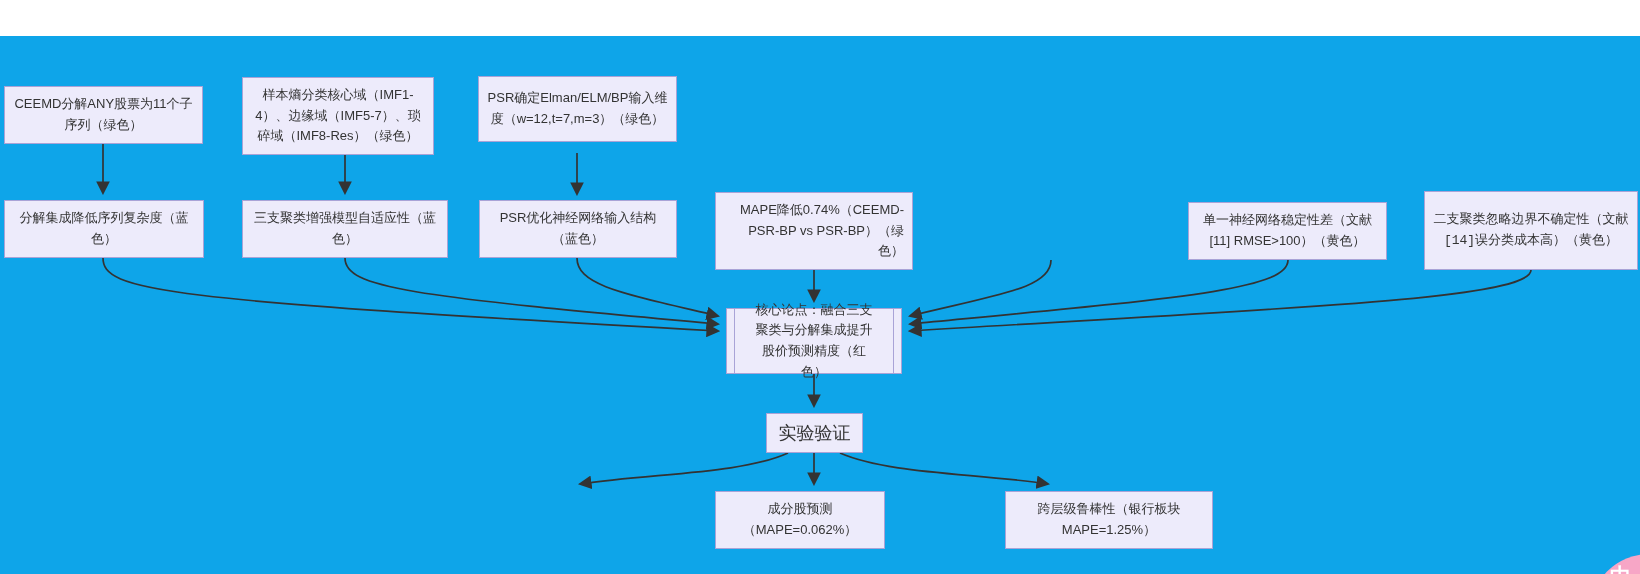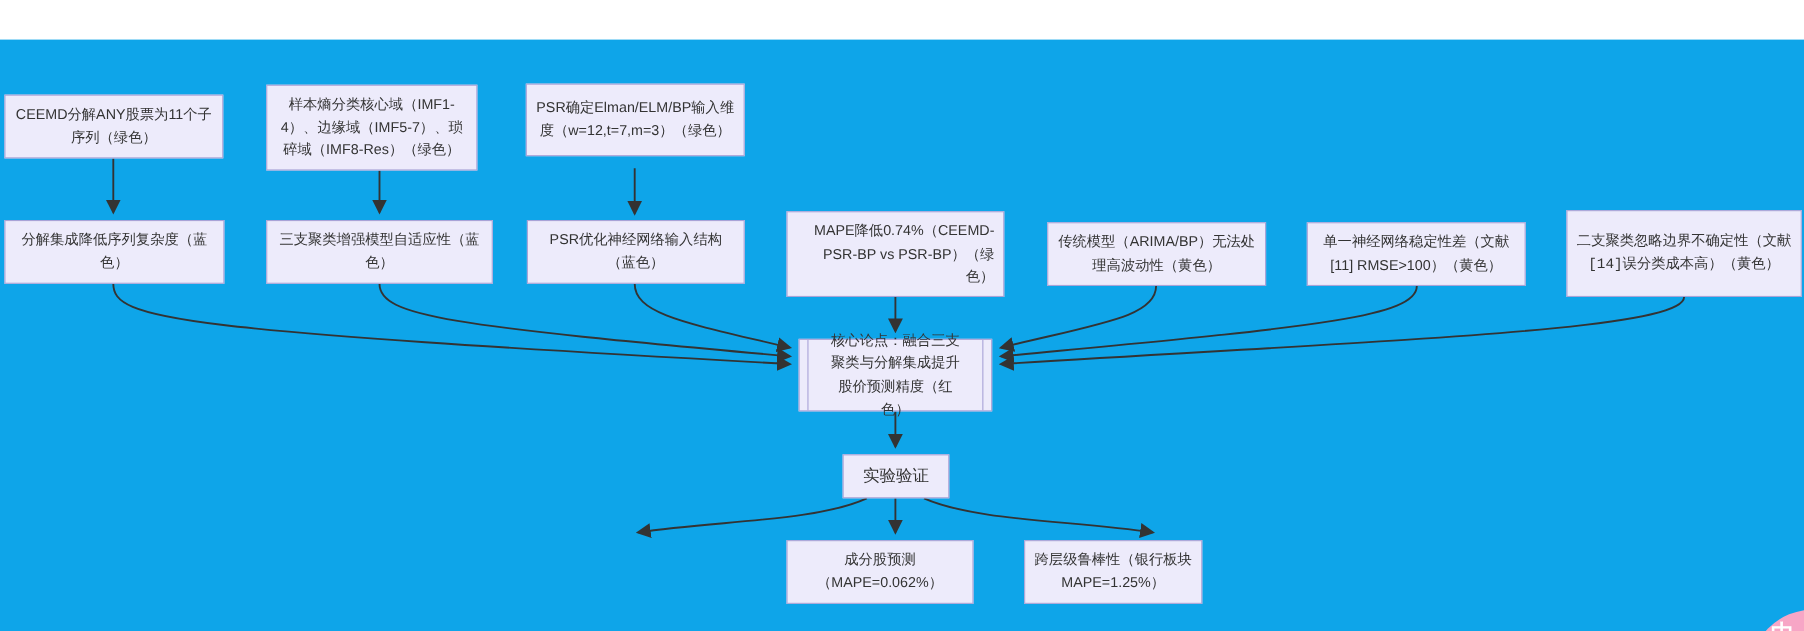--- a/index.html
+++ b/index.html
@@ -38,21 +38,21 @@
   .node-subroutine::before,
   .node-subroutine::after{
     content:"";
     position:absolute;
     top:0;bottom:0;
     width:0;
     border-left:1.3px solid var(--node-border);
   }
   .node-subroutine::before{left:7px;}
   .node-subroutine::after{right:7px;}
-  .node-small{font-size:15px;}
+  .node-small{font-size:18px;}
   .badge{
     position:absolute;
     z-index:2;
     left:1590px;top:518px;
     width:118px;height:118px;
     border-radius:50%;
     background:var(--badge-pink);
     color:#ffffff;
     font-weight:bold;
     cursor:pointer;
@@ -110,23 +110,20 @@
   </div>
 
   <div class="node" style="left:479px;top:164px;width:198px;height:58px;">
     <span>PSR优化神经网络输入结构（蓝色）</span>
   </div>
 
   <div class="node" style="left:715px;top:156px;width:198px;height:78px;text-align:right;">
     <span>MAPE降低0.74%（CEEMD-PSR-BP vs PSR-BP）（绿色）</span>
   </div>
 
-  <div class="node" style="left:952px;top:166px;width:199px;height:58px;">
-    <span>传统模型（ARIMA/BP）无法处理高波动性（黄色）</span>
-  </div>
 
   <div class="node" style="left:1188px;top:166px;width:199px;height:58px;">
     <span>单一神经网络稳定性差（文献[11] RMSE&gt;100）（黄色）</span>
   </div>
 
   <div class="node" style="left:1424px;top:155px;width:214px;height:79px;font-family:Liberation Mono, monospace;">
     <span>二支聚类忽略边界不确定性（文献[14]误分类成本高）（黄色）</span>
   </div>
 
   <div class="node node-subroutine" style="left:726px;top:272px;width:176px;height:66px;">
@@ -135,21 +132,21 @@
 
   <div class="node node-small" style="left:766px;top:377px;width:97px;height:40px;">
     <span>实验验证</span>
   </div>
 
 
   <div class="node" style="left:715px;top:455px;width:170px;height:58px;">
     <span>成分股预测（MAPE=0.062%）</span>
   </div>
 
-  <div class="node" style="left:931px;top:455px;width:162px;height:58px;">
+  <div class="node" style="left:1005px;top:455px;width:208px;height:58px;">
     <span>跨层级鲁棒性（银行板块MAPE=1.25%）</span>
   </div>
 
   <div class="badge">
     <span class="b1">中</span>
     <span class="b2">さA</span>
   </div>
 
 </div>
 

